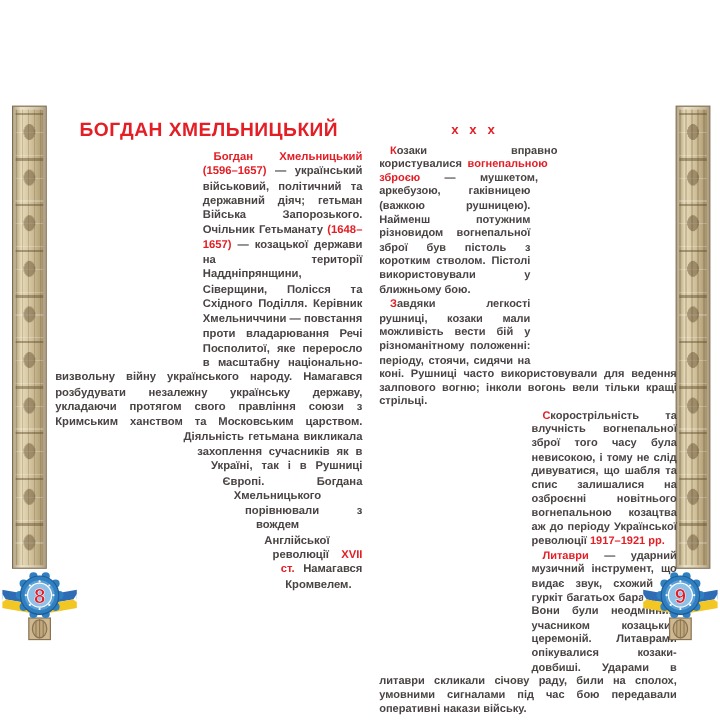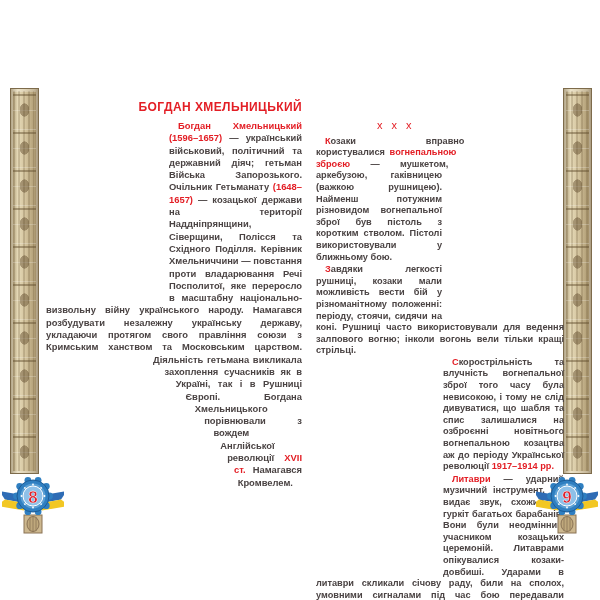--- a/index.html
+++ b/index.html
@@ -17,24 +17,24 @@
       repeating-linear-gradient(90deg, rgba(96,76,44,.22) 0 1.5px, transparent 1.5px 5px);}
   .orn-col::after{content:"";position:absolute;inset:2px;
     background-image:radial-gradient(ellipse 8px 11px at 50% 50%, rgba(80,58,28,.40) 0 58%, rgba(80,58,28,0) 62%);
     background-size:100% 38px;}
   .col-l{left:10px;} .col-r{left:563px;}
 
   
   .page{position:absolute;top:100px;}
   .page-l{left:46px;width:256px;}
   .page-r{left:316px;width:248px;}
-  .page h1{margin:0 0 6px;text-align:right;color:#e31e25;font-size:12px;
+  .page h1{margin:0 0 6px;text-align:center;color:#e31e25;font-size:16px;
     font-weight:bold;letter-spacing:.4px;white-space:nowrap;}
-  .xxx{text-align:center;color:#e31e25;font-weight:normal;font-size:11px;
-    letter-spacing:3px;margin:20px 0 4px;}
+  .xxx{text-align:center;color:#e31e25;font-weight:bold;font-size:11px;
+    letter-spacing:3px;margin:4px 0 4px;}
   .body{font-size:9.4px;line-height:12.3px;font-weight:bold;color:#4a4343;text-align:justify;}
   .page-r .body{font-size:9.2px;line-height:11.6px;}
   p.para{margin:0;text-indent:9px;}
   p.para + p.para{margin-top:1px;}
   .red{color:#e31e25;}
 
   
   .coin{position:absolute;border-radius:50%;
     background:radial-gradient(circle at 42% 38%, #dccfae, #c6b590 50%, #af9c74 68%, #c6b590 76%, #b5a27b);
     box-shadow:inset 0 0 0 3px rgba(255,255,255,.35), inset 0 0 0 10px rgba(110,90,55,.18),
@@ -329,21 +329,21 @@
           <span class="em-gun g1"></span>
           <span class="em-gun g2"></span>
           <span class="em-rib em-rib-l"></span>
           <span class="em-rib em-rib-r"></span>
           <span class="em-banner">
               <span class="em-crest"></span>
             </span>
         </span>
       </span>
 
-      <p class="para"><span class="red">С</span><span>корострільність та влучність вогнепальної зброї того часу була невисокою, і тому не слід дивуватися, що шабля та спис залишалися на озброєнні новітнього вогнепальною козацтва аж до періоду Української революції </span><span class="red">1917–1914 рр.</span></p>
+      <p class="para"><span class="red">С</span><span>корострільність та влучність вогнепальної зброї того часу була невисокою, і тому не слід дивуватися, що шабля та спис залишалися на озброєнні новітнього вогнепальною козацтва аж до періоду Української революції </span><span class="red">1917–1921 рр.</span></p>
 
       <p class="para"><span class="red">Литаври</span><span> — ударний музичний інструмент, що видає звук, схожий на гуркіт багатьох барабанів. Вони були неодмінним учасником козацьких церемоній. Литаврами опікувалися козаки-довбиші. Ударами в литаври скликали січову раду, били на сполох, умовними сигналами під час бою передавали оперативні накази війську.</span></p>
     </div>
 
     <div class="rib rib-c">
         <span class="s s1"></span>
         <span class="s s2"></span>
         <span class="s s3"></span>
       </div>
     <div class="rib rib-d">

